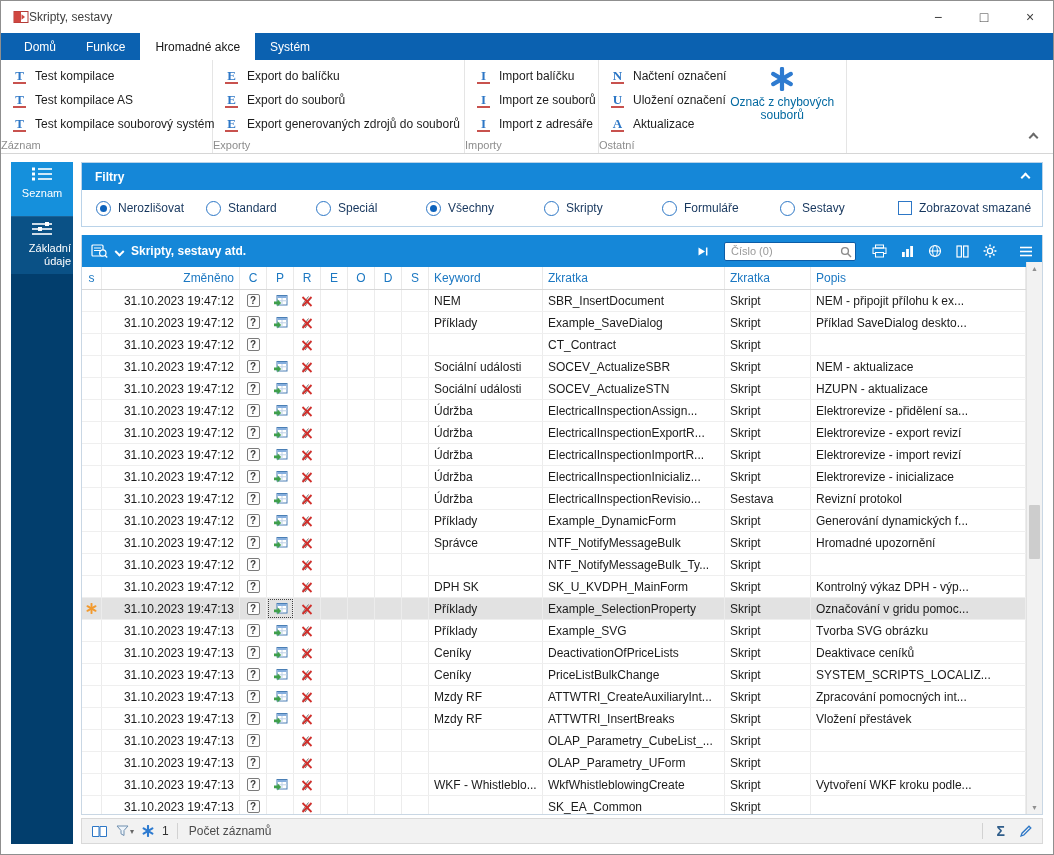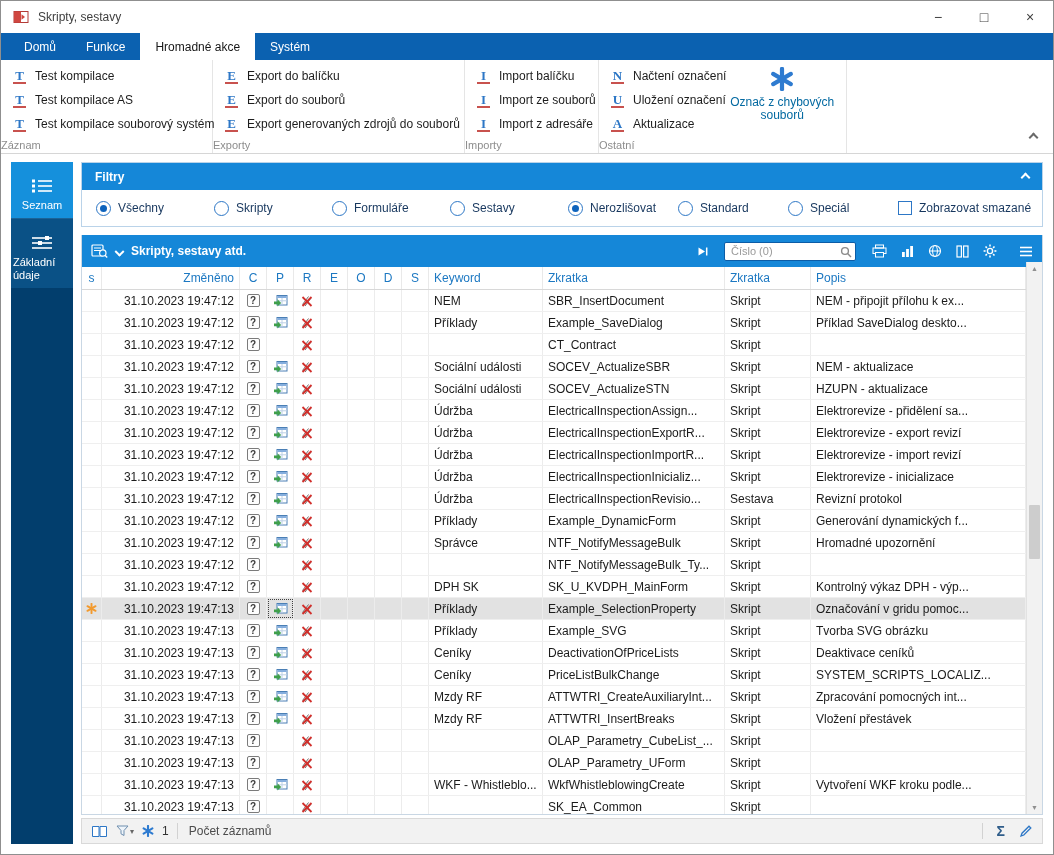--- a/index.html
+++ b/index.html
@@ -1,21 +1,21 @@
 <!DOCTYPE html>
 <html><head>
 <meta charset="utf-8">
 <style>
   *,*::before,*::after{box-sizing:border-box;margin:0;padding:0}
   body{font-family:"Liberation Sans","DejaVu Sans",sans-serif;background:#d8d8d8}
   .window{width:1054px;height:855px;background:#fff;border:1px solid #8f8f8f;display:flex;flex-direction:column;overflow:hidden}
   
   .titlebar{height:32px;flex:0 0 32px;display:flex;align-items:center;padding-left:12px;background:#fff}
   .app-icon,.g-ic,.sb-ic,.side-icon,.big-ast{display:inline-flex;align-items:center;justify-content:center}
-  .title-text{font-size:12px;color:#404040;margin-left:9px;flex:1}
+  .title-text{font-size:12px;color:#404040;margin-left:0;flex:1}
   .win-controls{display:flex;align-self:stretch}
   .win-btn{width:46px;display:flex;align-items:center;justify-content:center;font-size:14px;color:#404040;cursor:default}
   
   .tabbar{height:27px;flex:0 0 27px;background:#0b61b0;display:flex;padding-left:8px}
   .rtab{padding:0 15px;display:flex;align-items:center;color:#fff;font-size:12px;cursor:default}
   .rtab.active{background:#fff;color:#161616}
   
   .ribbon{height:94px;flex:0 0 94px;background:#fff;border-bottom:1px solid #d6d6d6;position:relative}
   .ribbon-groups{display:flex;height:100%}
   .ribbon-group{position:relative;height:100%;padding:4px 8px 17px 12px;border-right:1px solid #e5e5e5}
@@ -28,21 +28,21 @@
   .big-btn{width:118px;display:flex;flex-direction:column;align-items:center;padding-top:3px;text-align:center;font-size:12px;line-height:13px;color:#0369a1;cursor:default}
   .big-ast{margin-bottom:5px}
   .ribbon-collapse{position:absolute;right:16px;bottom:8px;cursor:default}
   .chev{display:inline-block;width:7px;height:7px;border-right:2px solid #fff;border-bottom:2px solid #fff}
   .chev.up{transform:rotate(-135deg)}
   .chev.down{transform:rotate(45deg) translate(-2px,-2px)}
   .chev.dark{border-color:#6a6a6a}
   
   .content{flex:1;display:flex;padding:8px 10px 10px;gap:8px;min-height:0;background:#fff}
   .sidebar{width:62px;flex:0 0 62px;background:#023e6d;display:flex;flex-direction:column}
-  .side-item{min-height:54px;padding:16px 2px 6px;display:flex;flex-direction:column;align-items:center;gap:5px;color:#fff;font-size:11px;line-height:13px;text-align:left;cursor:default}
+  .side-item{min-height:54px;padding:4px 2px 6px;display:flex;flex-direction:column;align-items:center;gap:5px;color:#fff;font-size:11px;line-height:13px;text-align:right;cursor:default}
   .side-item.active{background:#1590dc}
   .side-item.second{background:#0a5186;border-top:1px solid #1b6296}
   .main{flex:1;display:flex;flex-direction:column;min-width:0}
   
   .filters{border:1px solid #bad3e9}
   .f-header{height:27px;background:#1587d8;color:#fff;display:flex;align-items:center;padding:0 13px;font-size:12px;font-weight:bold}
   .f-chev{margin-left:auto;cursor:default}
   .f-body{height:36px;display:flex;align-items:center;padding:0 14px}
   .rgroup{display:flex}
   .radio-item{display:flex;align-items:center;width:118px;cursor:default}
@@ -248,50 +248,50 @@
       </div>
 
     <div class="main">
 
       <div class="filters">
         <div class="f-header">
           <span>Filtry</span>
           <span class="f-chev"><span class="chev up"></span></span>
         </div>
         <div class="f-body">
+          <div class="rgroup g2">
+              <div class="radio-item">
+                <span class="radio on"></span>
+                <span class="radio-label">Nerozlišovat</span>
+              </div>
+              <div class="radio-item">
+                <span class="radio"></span>
+                <span class="radio-label">Standard</span>
+              </div>
+              <div class="radio-item">
+                <span class="radio"></span>
+                <span class="radio-label">Speciál</span>
+              </div>
+            </div>
           <div class="rgroup">
               <div class="radio-item">
                 <span class="radio on"></span>
                 <span class="radio-label">Všechny</span>
               </div>
               <div class="radio-item">
                 <span class="radio"></span>
                 <span class="radio-label">Skripty</span>
               </div>
               <div class="radio-item">
                 <span class="radio"></span>
                 <span class="radio-label">Formuláře</span>
               </div>
               <div class="radio-item">
                 <span class="radio"></span>
                 <span class="radio-label">Sestavy</span>
-              </div>
-            </div>
-          <div class="rgroup g2">
-              <div class="radio-item">
-                <span class="radio on"></span>
-                <span class="radio-label">Nerozlišovat</span>
-              </div>
-              <div class="radio-item">
-                <span class="radio"></span>
-                <span class="radio-label">Standard</span>
-              </div>
-              <div class="radio-item">
-                <span class="radio"></span>
-                <span class="radio-label">Speciál</span>
               </div>
             </div>
           <div class="checkbox-item">
             <span class="checkbox"></span>
             <span class="radio-label">Zobrazovat smazané</span>
           </div>
         </div>
       </div>
 
       <div class="grid-panel">

